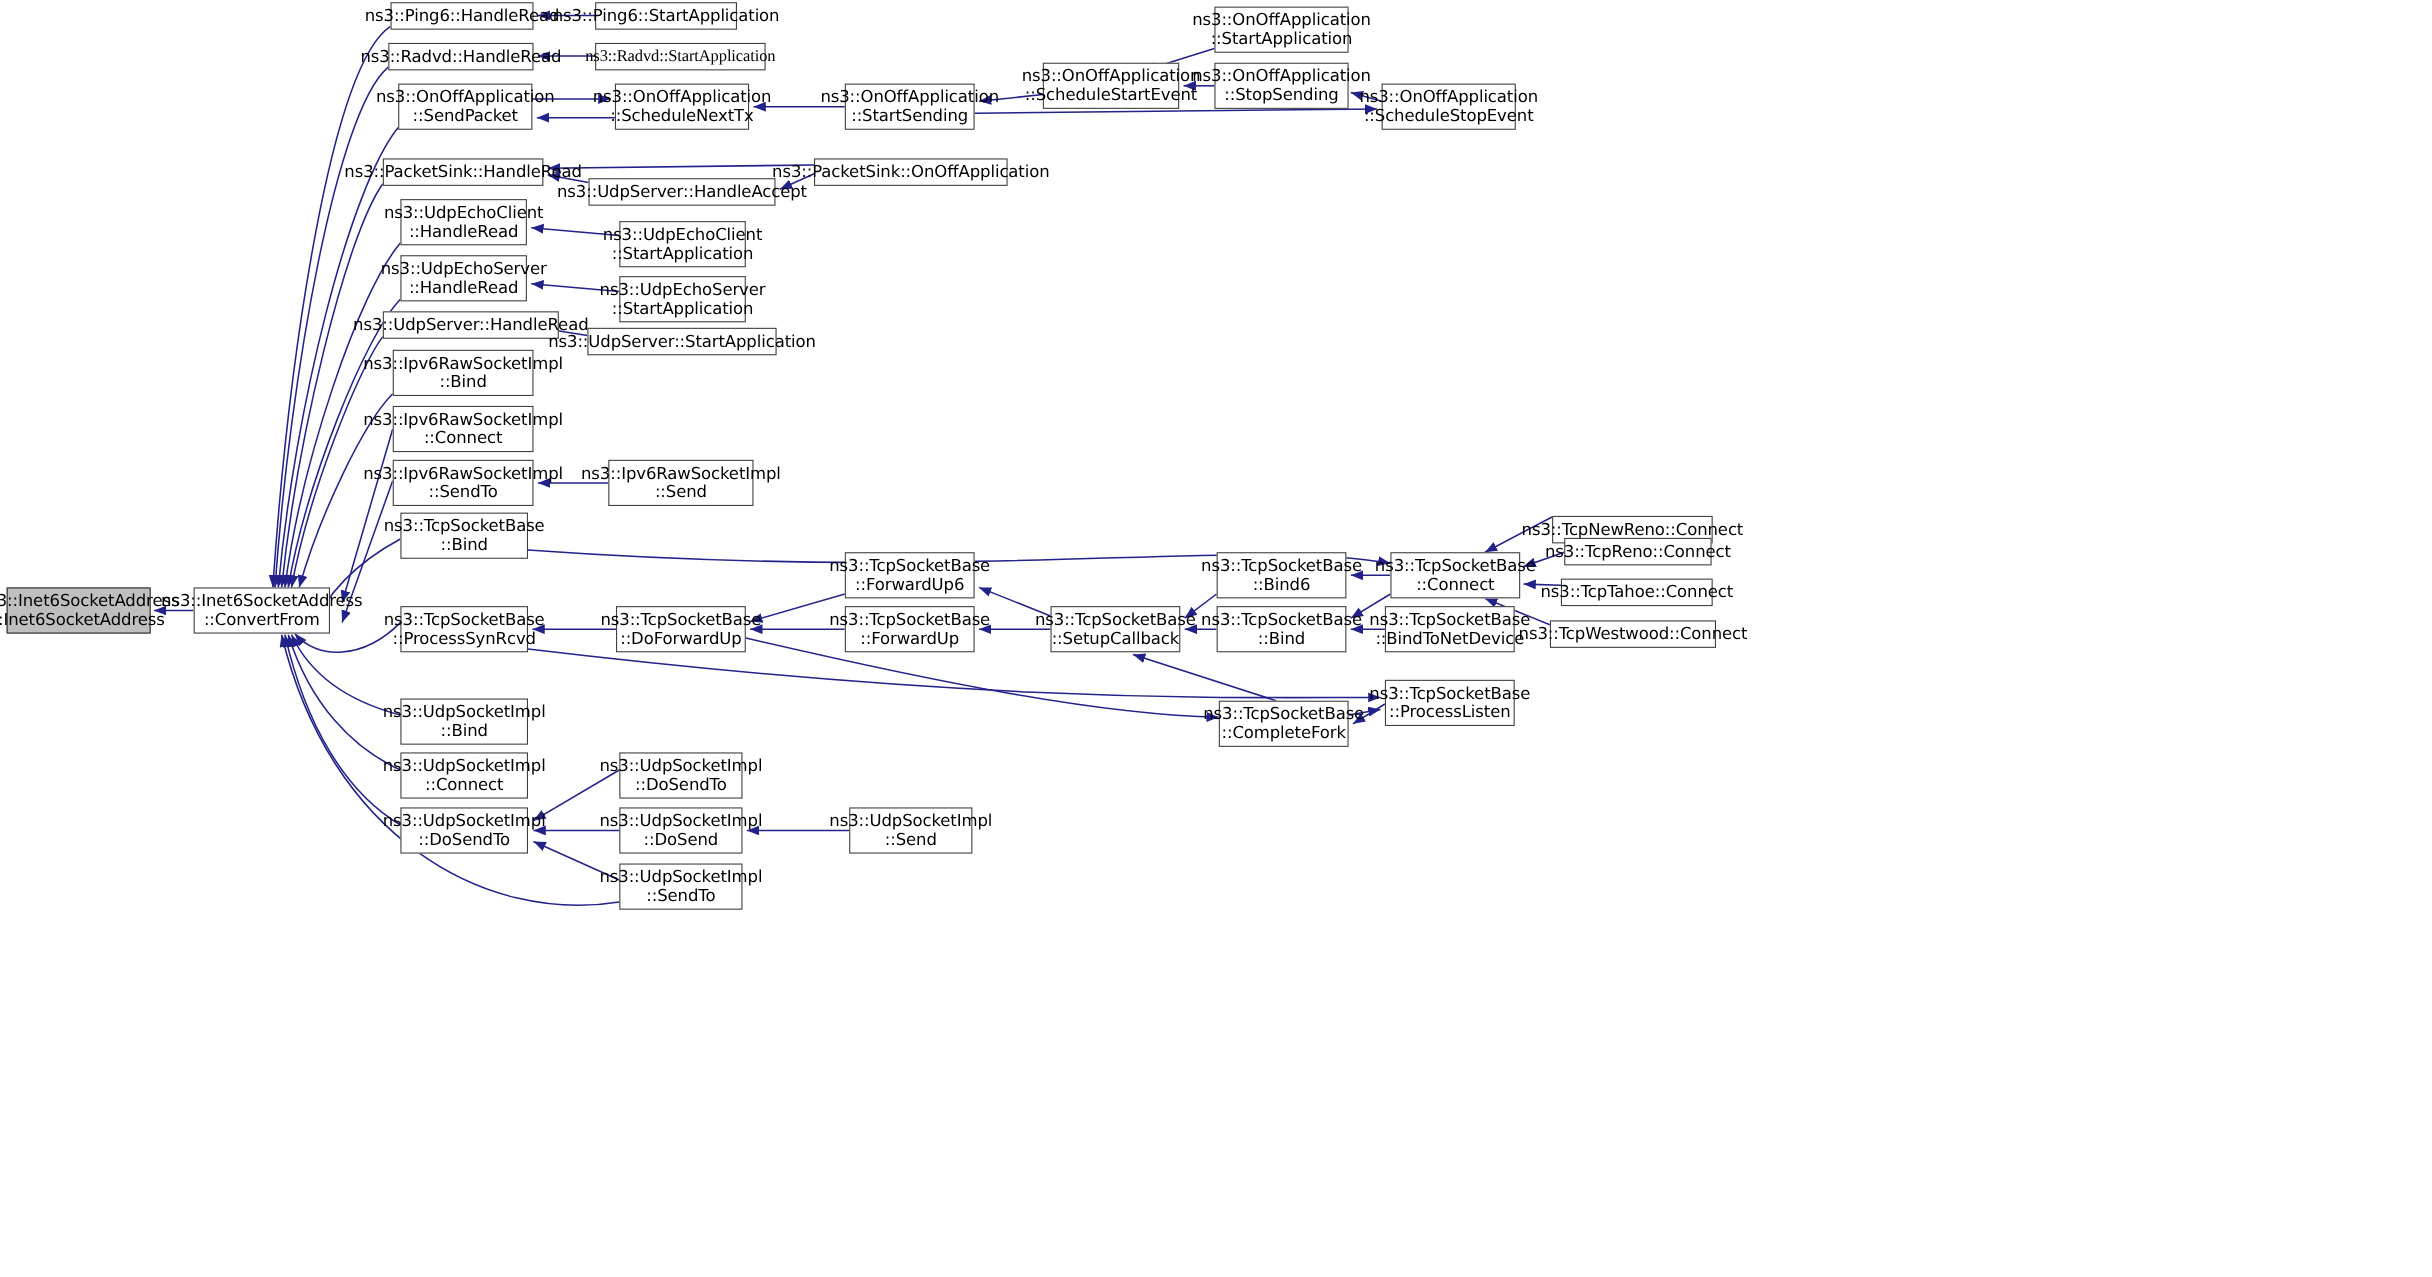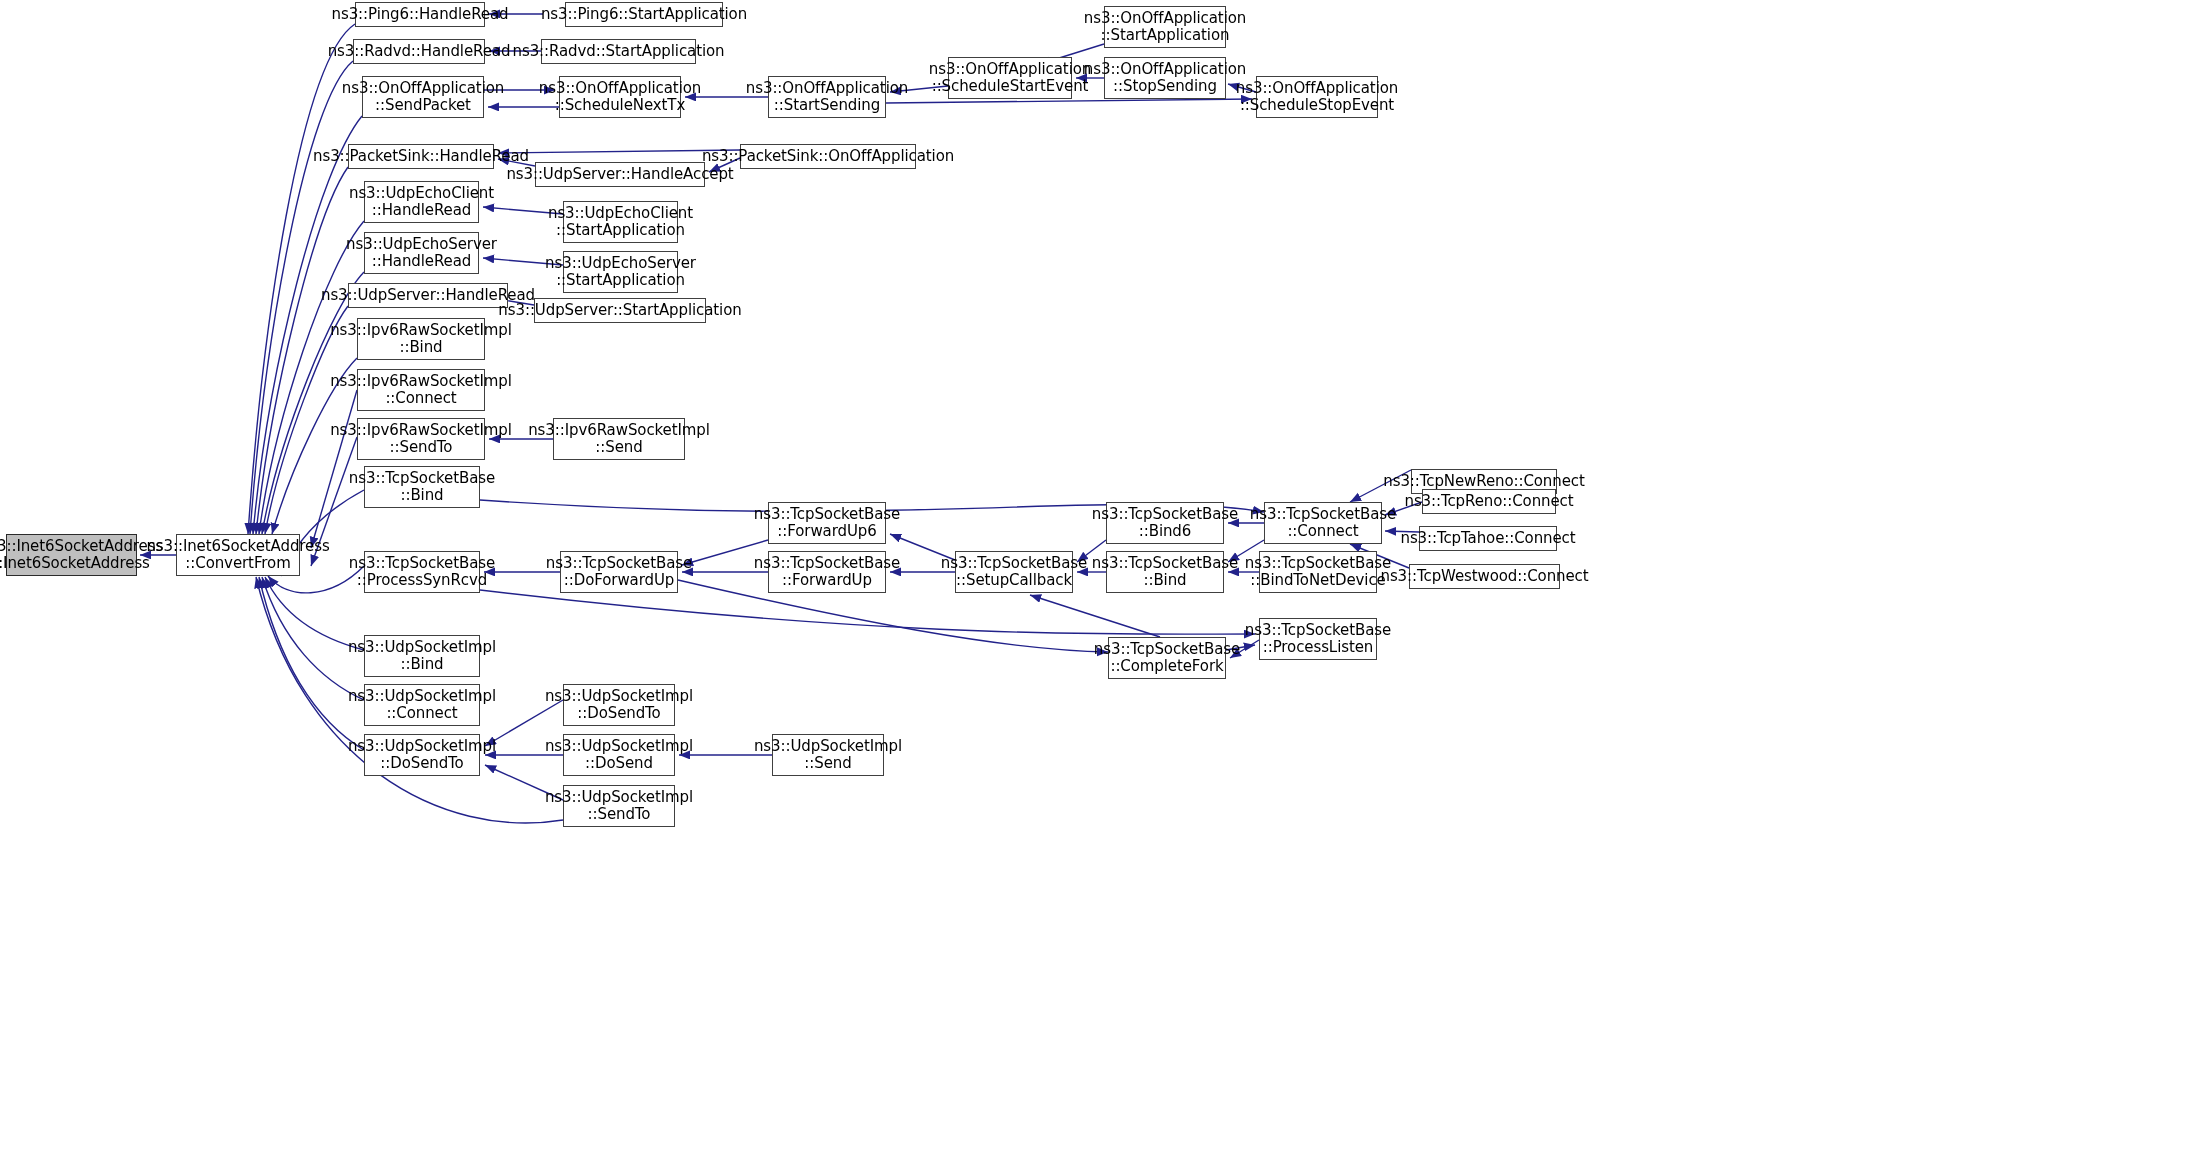--- a/index.html
+++ b/index.html
@@ -95,23 +95,23 @@
         <path d="M563,800 L485,765" fill="none" stroke="#22228a" stroke-width="1.4" marker-end="url(#arrow)"></path>
         <path d="M772,755 L679,755" fill="none" stroke="#22228a" stroke-width="1.4" marker-end="url(#arrow)"></path>
       </g>
   </svg>
   <div id="node-layer">
       <div class="node root" style="left: 6px; top: 534px; width: 131px; height: 42px;">ns3::Inet6SocketAddress
 ::Inet6SocketAddress</div>
       <div class="node" style="left: 176px; top: 534px; width: 124px; height: 42px;">ns3::Inet6SocketAddress
 ::ConvertFrom</div>
       <div class="node" style="left: 355px; top: 2px; width: 130px; height: 25px;">ns3::Ping6::HandleRead</div>
-      <div class="node" style="left: 565px; top: 2px; width: 158px; height: 25px;">ns3::Ping6::StartApplication</div>
+      <div class="node" style="left: 541px; top: 2px; width: 129px; height: 25px;">ns3::Ping6::StartApplication</div>
       <div class="node" style="left: 353px; top: 39px; width: 132px; height: 25px;">ns3::Radvd::HandleRead</div>
-      <div class="node" style="left: 541px; top: 39px; width: 155px; height: 25px;">ns3::Radvd::StartApplication</div>
+      <div class="node" style="left: 541px; top: 39px; width: 155px; height: 25px; font-family: Liberation Serif, serif;">ns3::Radvd::StartApplication</div>
       <div class="node" style="left: 362px; top: 76px; width: 122px; height: 42px;">ns3::OnOffApplication
 ::SendPacket</div>
       <div class="node" style="left: 559px; top: 76px; width: 122px; height: 42px;">ns3::OnOffApplication
 ::ScheduleNextTx</div>
       <div class="node" style="left: 768px; top: 76px; width: 118px; height: 42px;">ns3::OnOffApplication
 ::StartSending</div>
       <div class="node" style="left: 948px; top: 57px; width: 124px; height: 42px;">ns3::OnOffApplication
 ::ScheduleStartEvent</div>
       <div class="node" style="left: 1104px; top: 6px; width: 122px; height: 42px;">ns3::OnOffApplication
 ::StartApplication</div>

